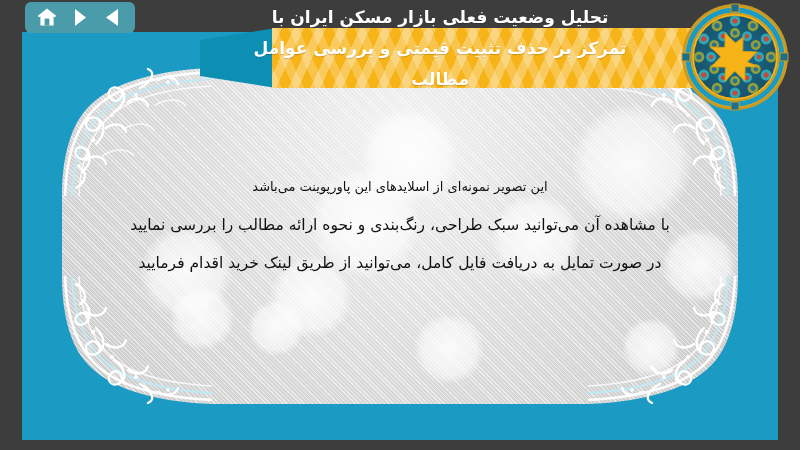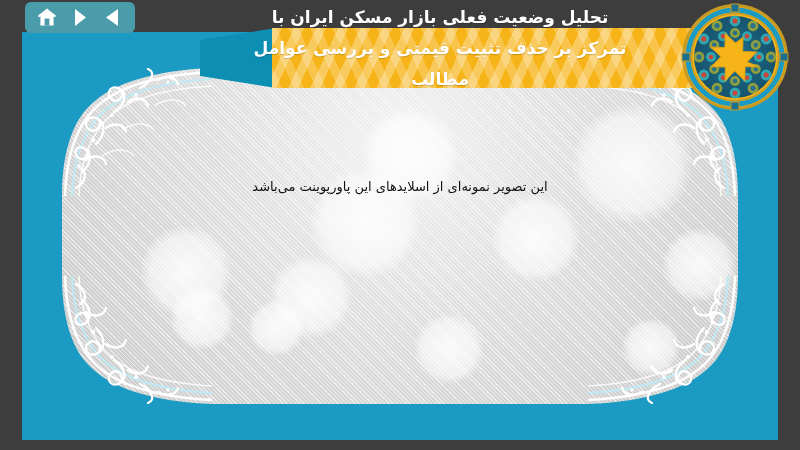--- a/index.html
+++ b/index.html
@@ -193,20 +193,22 @@
       <div class="bokeh" style="left:186px; top:232px; width:56px;  height:56px;"></div>
       <div class="bokeh" style="left:352px; top:246px; width:70px;  height:70px;"></div>
       <div class="bokeh" style="left:430px; top:126px; width:88px;  height:88px;"></div>
       <div class="bokeh" style="left:510px; top:36px;  width:120px; height:120px;"></div>
       <div class="bokeh" style="left:600px; top:160px; width:74px;  height:74px;"></div>
       <div class="bokeh" style="left:560px; top:250px; width:58px;  height:58px;"></div>
       <div class="bokeh" style="left:300px; top:40px;  width:96px;  height:96px;"></div>
 
       <div id="body-text">
         <div class="body-line first">این تصویر نمونه‌ای از اسلایدهای این پاورپوینت می‌باشد</div>
+        <div class="body-line">با مشاهده آن می‌توانید سبک طراحی، رنگ‌بندی و نحوه ارائه مطالب را بررسی نمایید</div>
+        <div class="body-line">در صورت تمایل به دریافت فایل کامل، می‌توانید از طریق لینک خرید اقدام فرمایید</div>
       </div>
 
       <div class="corner tl">
         <svg width="150" height="128" viewBox="0 0 150 128" aria-hidden="true">
           <defs>
             <clipPath id="cornerClipTL">
                 <rect x="0" y="0" width="150" height="128"></rect>
               </clipPath>
           </defs>
           <g clip-path="url(#cornerClipTL)">

